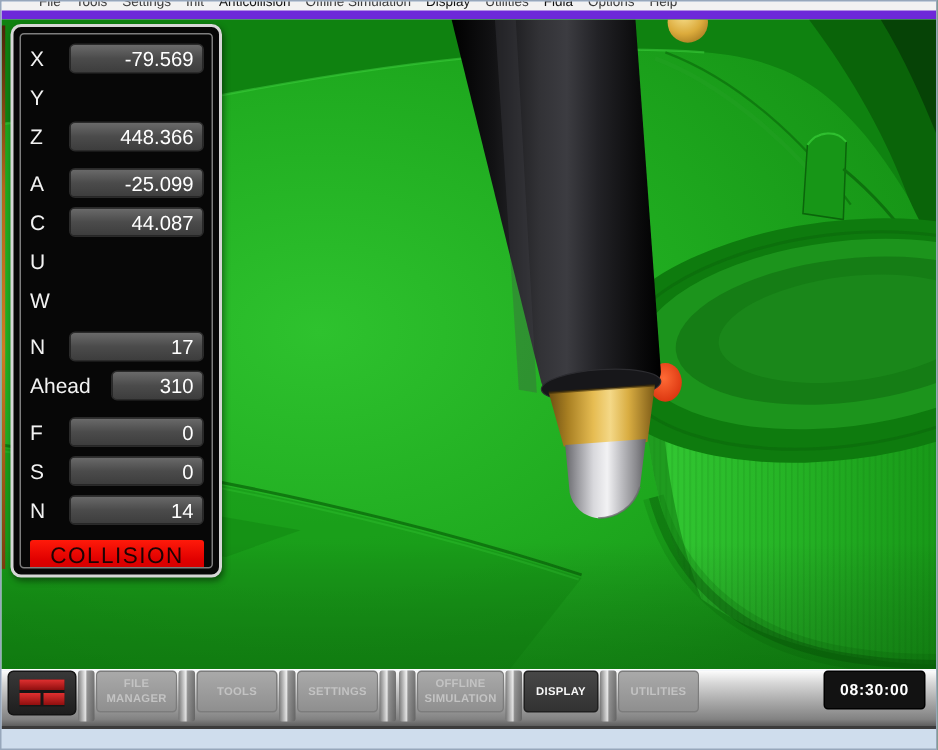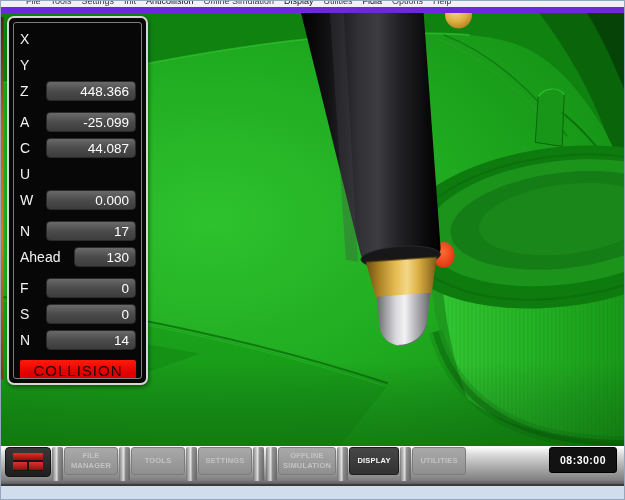--- a/index.html
+++ b/index.html
@@ -238,20 +238,21 @@
 
       <rect x="0" y="4" width="2.5" height="364" fill="url(#gOrange)"></rect>
     </svg>
 
     <div class="panel">
       <div class="panel-inner">
 
         <div class="grp">
           <div class="row">
             <span class="lbl">X</span>
+            <span class="pill">-79.569</span>
           </div>
           <div class="row">
             <span class="lbl">Y</span>
           </div>
           <div class="row">
             <span class="lbl">Z</span>
             <span class="pill">448.366</span>
           </div>
         </div>
 
@@ -262,32 +263,31 @@
           </div>
           <div class="row">
             <span class="lbl">C</span>
             <span class="pill">44.087</span>
           </div>
           <div class="row">
             <span class="lbl">U</span>
           </div>
           <div class="row">
             <span class="lbl">W</span>
-            <span class="pill">0.000</span>
           </div>
         </div>
 
         <div class="grp">
           <div class="row">
             <span class="lbl">N</span>
             <span class="pill">17</span>
           </div>
           <div class="row wide">
             <span class="lbl">Ahead</span>
-            <span class="pill">130</span>
+            <span class="pill">310</span>
           </div>
         </div>
 
         <div class="grp">
           <div class="row">
             <span class="lbl">F</span>
             <span class="pill">0</span>
           </div>
           <div class="row">
             <span class="lbl">S</span>

